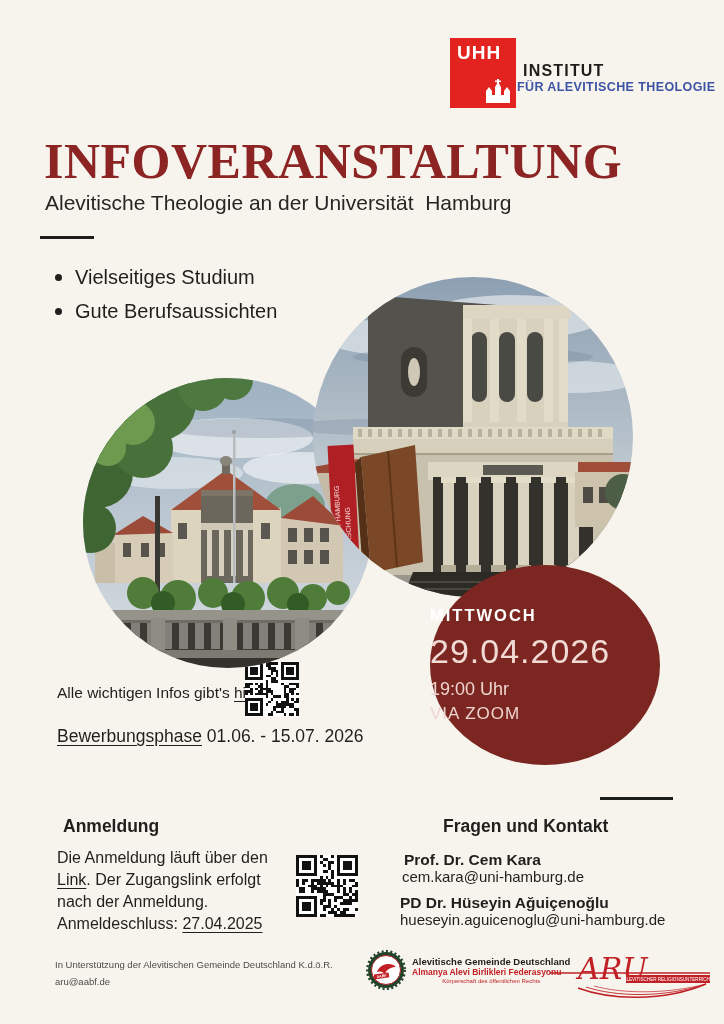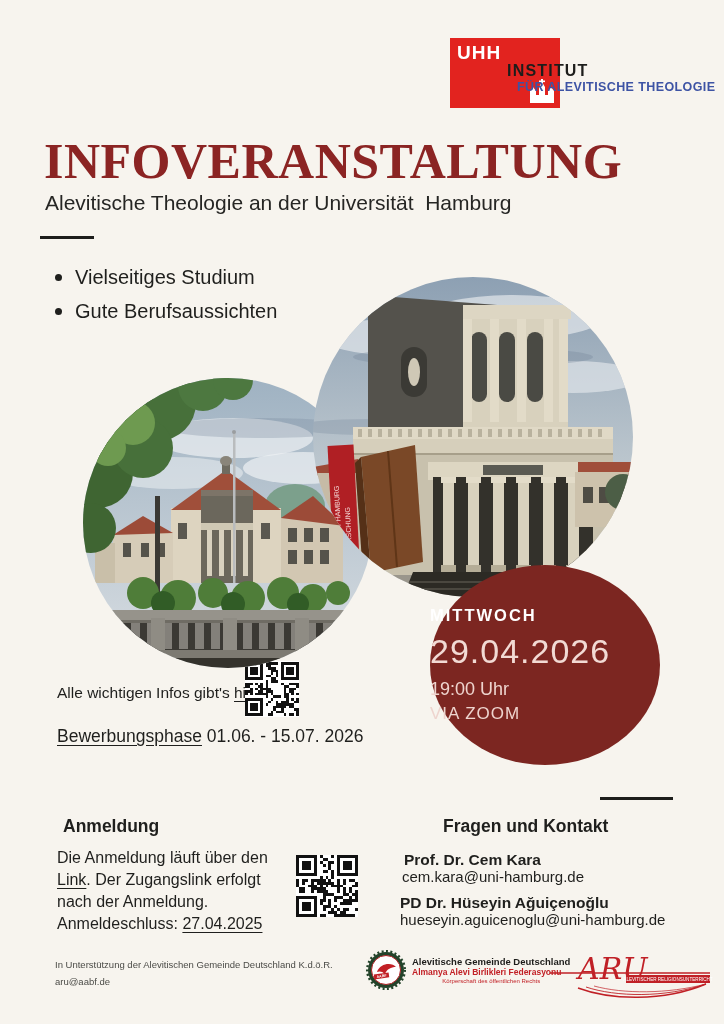--- a/index.html
+++ b/index.html
@@ -1,24 +1,24 @@
 <!DOCTYPE html>
 <html><head>
 <meta charset="utf-8">
 <style>
   html,body{margin:0;padding:0;background:#f7f4ee;}
   .poster{position:relative;width:724px;height:1024px;background:#f7f4ee;overflow:hidden;
           font-family:"Liberation Sans",sans-serif;color:#1f1f1d;}
   .abs{position:absolute;}
 
   
-  .uhh-square{left:450px;top:38px;width:66px;height:70px;background:#e2231f;padding-left:44px;}
+  .uhh-square{left:450px;top:38px;width:66px;height:70px;background:#e2231f;}
   .uhh-text{position:absolute;left:7px;top:4px;color:#fff;font-weight:bold;font-size:19px;letter-spacing:1px;}
   .castle{position:absolute;right:3px;bottom:3px;}
-  .inst1{left:507px;top:62px;font-size:16px;font-weight:bold;letter-spacing:1.2px;color:#1d1d1b;}
+  .inst1{left:523px;top:62px;font-size:16px;font-weight:bold;letter-spacing:1.2px;color:#1d1d1b;}
   .inst2{left:517px;top:80px;font-size:12.5px;font-weight:bold;letter-spacing:.4px;color:#3d53a4;}
 
   
   .title{left:44px;top:132px;font-family:"Liberation Serif",serif;font-weight:bold;
          font-size:50px;color:#8b2423;letter-spacing:.5px;white-space:nowrap;}
   .subtitle{left:45px;top:191px;font-size:21px;color:#262624;white-space:pre-wrap;}
   .divider{left:40px;top:236px;width:54px;height:2.5px;background:#1d1d1b;}
 
   
   .bullets{left:45px;top:266px;width:330px;}

